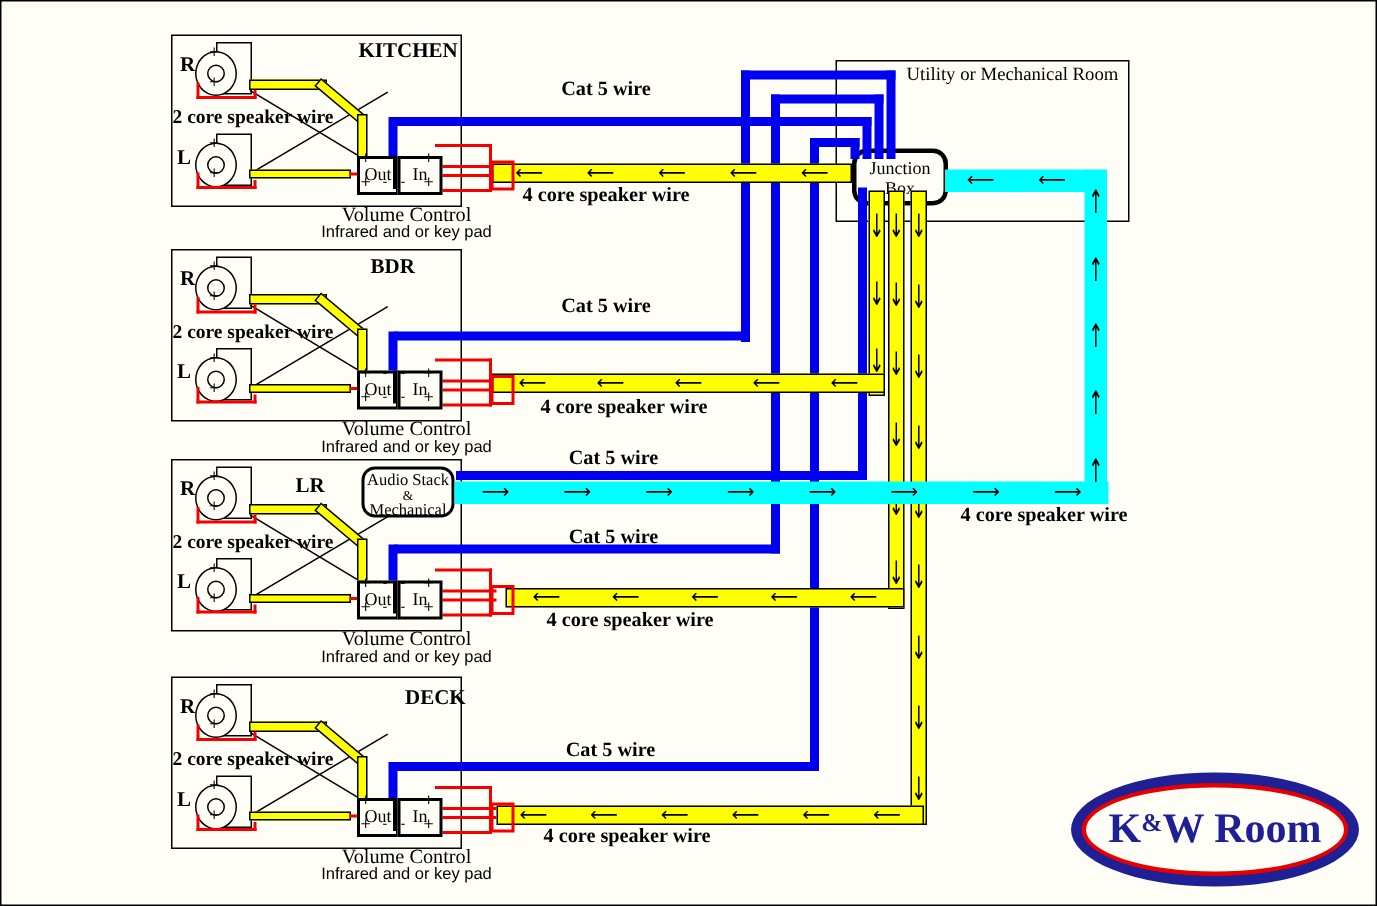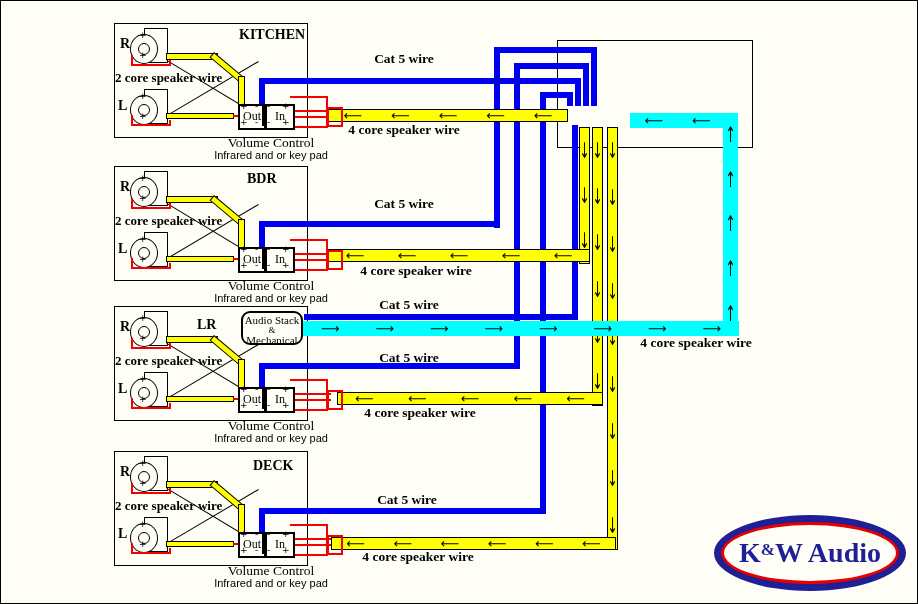--- a/index.html
+++ b/index.html
@@ -12,20 +12,25 @@
   .arV{display:flex;flex-direction:column;justify-content:space-around;align-items:center;font-family:"DejaVu Sans",sans-serif;color:#000;}
   .mark{position:absolute;font:9px "DejaVu Sans",sans-serif;line-height:7px;color:#000;}
   .logo-outer{position:absolute;border-radius:50%;box-sizing:border-box;display:flex;align-items:center;justify-content:center;}
   .logo-inner{width:100%;height:100%;border-radius:50%;box-sizing:border-box;display:flex;align-items:center;justify-content:center;}
 </style>
 </head>
 <body>
 
 <div id="canvas" style="background: rgb(255, 254, 246);">
     <div class="abs" style="left: 556px; top: 39px; width: 194px; height: 106px; border: 1px solid rgb(0, 0, 0);"></div>
+    <div class="abs" style="left: 600px; top: 41px; width: 148px; text-align: center; font: 12.5px &quot;Liberation Serif&quot;, serif;">Utility or Mechanical Room</div>
+    <div class="abs" style="left: 567px; top: 98px; width: 64px; height: 38px; border: 3px solid rgb(0, 0, 0); border-radius: 10px; background: rgb(255, 254, 246); text-align: center; font: 12px / 13px &quot;Liberation Serif&quot;, serif; padding-top: 4px; box-sizing: border-box; z-index: 1;">
+      <div>Junction</div>
+      <div>Box</div>
+    </div>
     <div class="abs" style="left: 113px; top: 22px; width: 192px; height: 113px; border: 1px solid rgb(0, 0, 0);"></div>
     <div class="abs serifb" style="left: 238px; top: 26px; font-size: 14px;">KITCHEN</div>
     <div class="abs" style="left: 143px; top: 27px; width: 22px; height: 33px; border: 1px solid rgb(0, 0, 0);"></div>
     <div class="abs" style="left: 129px; top: 33px; width: 26px; height: 28px; border: 1px solid rgb(0, 0, 0); border-radius: 50%; background: rgb(255, 254, 246);"></div>
     <div class="abs" style="left: 137px; top: 42px; width: 10px; height: 10px; border: 1px solid rgb(0, 0, 0); border-radius: 50%;"></div>
     <div class="abs mark" style="left: 138px; top: 31px;">+</div>
     <div class="abs mark" style="left: 138px; top: 51px;">+</div>
     <div class="abs serifb" style="left: 119px; top: 35px; font-size: 14px;">R</div>
     <div class="abs" style="left: 143px; top: 88px; width: 22px; height: 33px; border: 1px solid rgb(0, 0, 0);"></div>
     <div class="abs" style="left: 129px; top: 94px; width: 26px; height: 28px; border: 1px solid rgb(0, 0, 0); border-radius: 50%; background: rgb(255, 254, 246);"></div>
@@ -151,21 +156,21 @@
     <div class="abs mark" style="left: 254px; top: 385px;">-</div>
     <div class="abs mark" style="left: 239px; top: 401px;">+</div>
     <div class="abs mark" style="left: 254px; top: 401px;">-</div>
     <div class="abs mark" style="left: 266px; top: 385px;">-</div>
     <div class="abs mark" style="left: 281px; top: 385px;">+</div>
     <div class="abs mark" style="left: 266px; top: 401px;">-</div>
     <div class="abs mark" style="left: 281px; top: 401px;">+</div>
     <div class="abs" style="left: 210px; top: 417px; width: 120px; text-align: center; font: 13.5px &quot;Liberation Serif&quot;, serif; white-space: nowrap;">Volume Control</div>
     <div class="abs" style="left: 205px; top: 431px; width: 130px; text-align: center; font: 11px &quot;Liberation Sans&quot;, sans-serif; white-space: nowrap;">Infrared and or key pad</div>
     <div class="abs" style="left: 113px; top: 450px; width: 192px; height: 113px; border: 1px solid rgb(0, 0, 0);"></div>
-    <div class="abs serifb" style="left: 252px; top: 457px; font-size: 14px;">DECK</div>
+    <div class="abs serifb" style="left: 269px; top: 457px; font-size: 14px;">DECK</div>
     <div class="abs" style="left: 143px; top: 455px; width: 22px; height: 33px; border: 1px solid rgb(0, 0, 0);"></div>
     <div class="abs" style="left: 129px; top: 461px; width: 26px; height: 28px; border: 1px solid rgb(0, 0, 0); border-radius: 50%; background: rgb(255, 254, 246);"></div>
     <div class="abs" style="left: 137px; top: 470px; width: 10px; height: 10px; border: 1px solid rgb(0, 0, 0); border-radius: 50%;"></div>
     <div class="abs mark" style="left: 138px; top: 459px;">+</div>
     <div class="abs mark" style="left: 138px; top: 479px;">+</div>
     <div class="abs serifb" style="left: 119px; top: 463px; font-size: 14px;">R</div>
     <div class="abs" style="left: 143px; top: 516px; width: 22px; height: 33px; border: 1px solid rgb(0, 0, 0);"></div>
     <div class="abs" style="left: 129px; top: 522px; width: 26px; height: 28px; border: 1px solid rgb(0, 0, 0); border-radius: 50%; background: rgb(255, 254, 246);"></div>
     <div class="abs" style="left: 137px; top: 531px; width: 10px; height: 10px; border: 1px solid rgb(0, 0, 0); border-radius: 50%;"></div>
     <div class="abs mark" style="left: 138px; top: 520px;">+</div>
@@ -311,16 +316,16 @@
     <div class="wl" style="left: 348px; top: 296px; width: 120px; z-index: 7;">Cat 5 wire</div>
     <div class="wl" style="left: 348px; top: 349px; width: 120px; z-index: 7;">Cat 5 wire</div>
     <div class="wl" style="left: 346px; top: 491px; width: 120px; z-index: 7;">Cat 5 wire</div>
     <div class="wl" style="left: 333px; top: 121px; width: 140px; z-index: 7;">4 core speaker wire</div>
     <div class="wl" style="left: 345px; top: 262px; width: 140px; z-index: 7;">4 core speaker wire</div>
     <div class="wl" style="left: 349px; top: 404px; width: 140px; z-index: 7;">4 core speaker wire</div>
     <div class="wl" style="left: 347px; top: 548px; width: 140px; z-index: 7;">4 core speaker wire</div>
     <div class="wl" style="left: 625px; top: 334px; width: 140px; z-index: 7;">4 core speaker wire</div>
     <div class="logo-outer" style="left: 713px; top: 514px; width: 192px; height: 76px; border: 7px solid rgb(31, 31, 150); background: rgb(31, 31, 150); z-index: 8;">
       <div class="logo-inner" style="border: 3px solid rgb(230, 0, 0); background: rgb(255, 254, 246);">
-        <div style="font: bold 28px &quot;Liberation Serif&quot;, serif; color: rgb(31, 31, 150); white-space: nowrap;"><span>K</span><span style="font-size: 17px; vertical-align: 7px;">&amp;</span><span>W Audio</span></div>
+        <div style="font: bold 28px &quot;Liberation Serif&quot;, serif; color: rgb(31, 31, 150); white-space: nowrap;"><span>K</span><span style="font-size: 17px; vertical-align: 7px;">&amp;</span><span>W Room</span></div>
       </div>
     </div>
   </div>
 
 </body></html>

